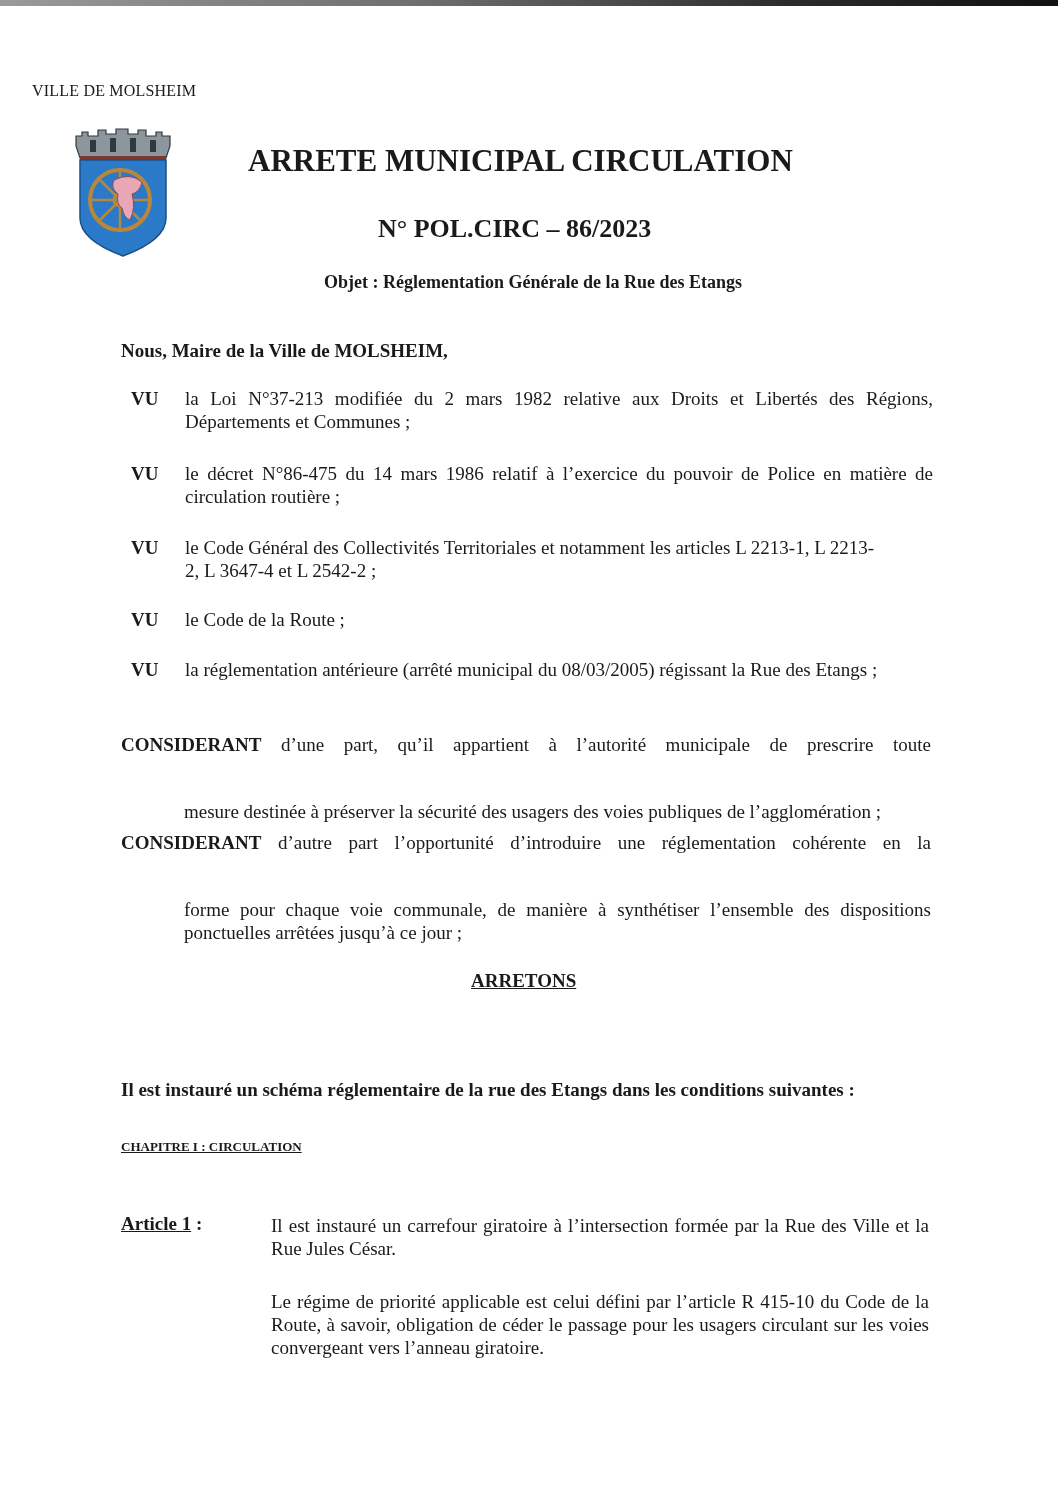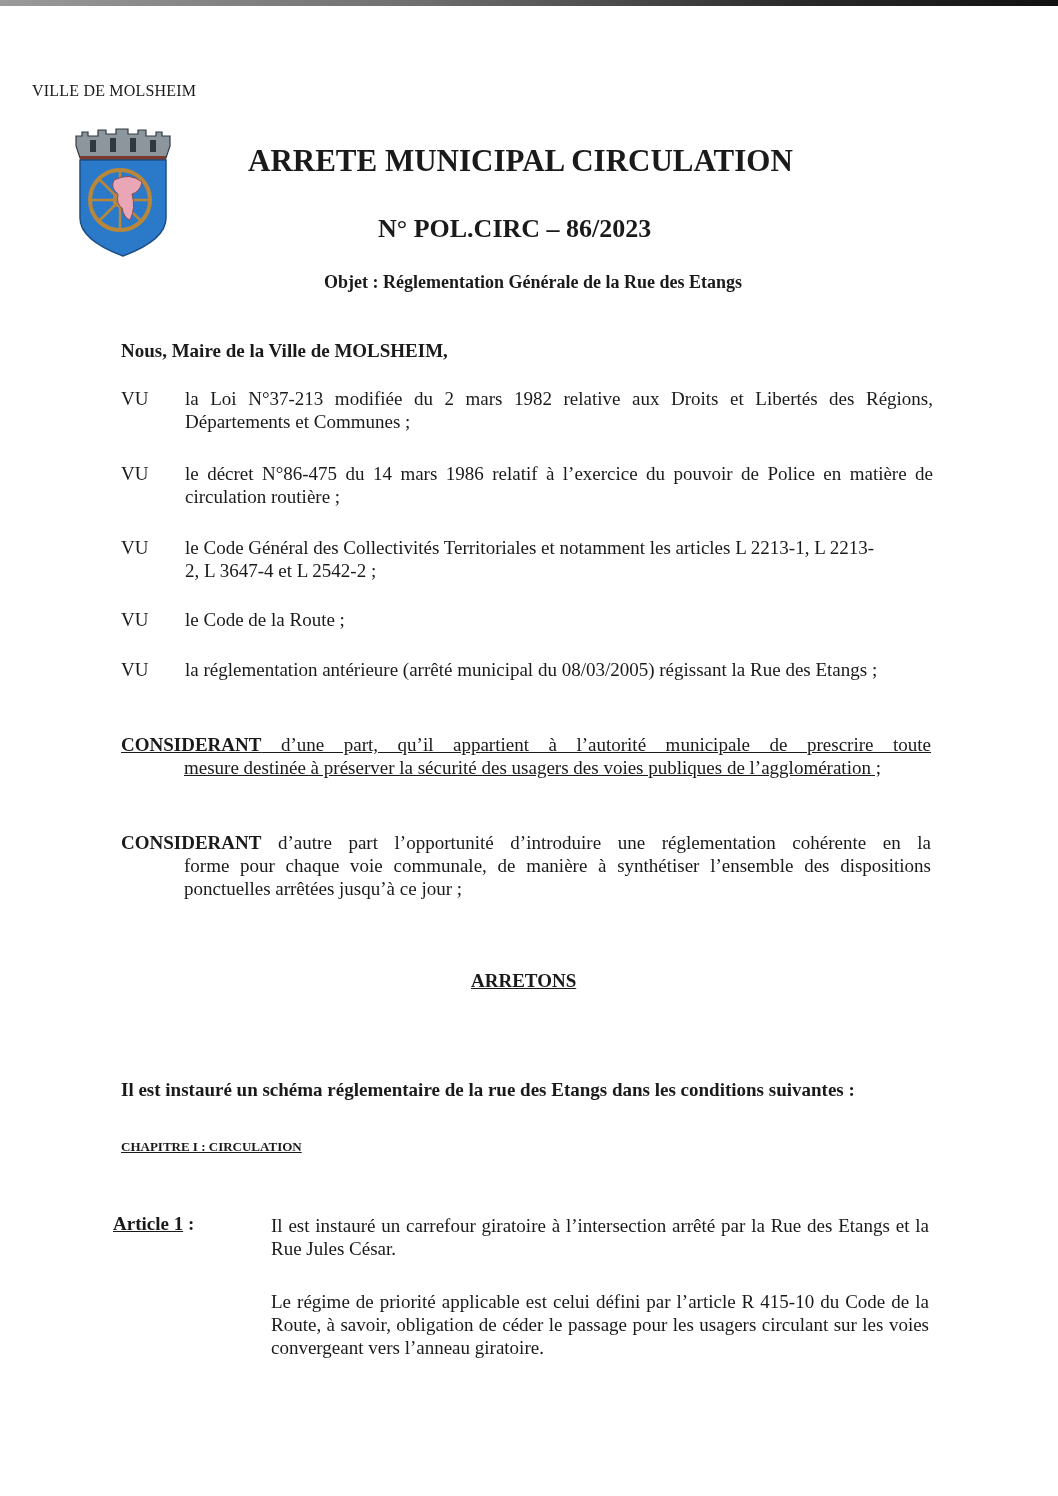--- a/index.html
+++ b/index.html
@@ -12,30 +12,30 @@
   .crest { left: 70px; top: 128px; width: 106px; height: 130px; }
   .title { left: 0; width: 1058px; text-align: center; font-weight: bold; }
   .t1 { top: 143px; font-size: 31px; padding-left: 0; }
   .t1 span { position: absolute; left: 248px; white-space: nowrap; }
   .t2 { top: 214px; font-size: 26px; }
   .t2 span { position: absolute; left: 378px; white-space: nowrap; }
   .t3 { top: 272px; font-size: 18px; }
   .t3 span { position: absolute; left: 279px; white-space: nowrap; margin-left: 45px; }
   .nous { left: 121px; top: 340px; font-size: 19px; font-weight: bold; white-space: nowrap; }
   .vu-row { position: absolute; left: 121px; width: 812px; font-size: 19px; line-height: 23px; }
-  .vu-label { position: absolute; left: 0; top: 0; font-weight: normal; }
+  .vu-label { position: absolute; left: 10px; top: 0; font-weight: bold; }
   .vu-text { margin-left: 64px; text-align: justify; }
   .cons { position: absolute; left: 121px; width: 810px; font-size: 19px; line-height: 23px; }
   .cons-first { text-align: justify; text-align-last: justify; }
-  .cons-rest { margin-left: 63px; text-align: justify; }
+  .cons-rest { margin-left: 63px; text-align: justify; margin-top: 44px; }
   .cons-label { font-weight: bold; }
   .arretons { top: 970px; left: 471px; font-size: 19px; font-weight: bold; text-decoration: underline; }
   .instaure { left: 121px; top: 1043px; width: 810px; font-size: 19px; font-weight: bold; line-height: 23px; text-align: justify; margin-top: 35px; }
   .chapitre { left: 121px; top: 1139px; font-size: 13px; font-weight: bold; text-decoration: underline; }
-  .art-label { left: 113px; top: 1213px; font-size: 19px; font-weight: bold; }
+  .art-label { left: 121px; top: 1213px; font-size: 19px; font-weight: bold; }
   .art-label u { text-decoration: underline; }
   .art-text { position: absolute; left: 271px; width: 658px; font-size: 19px; line-height: 23px; text-align: justify; }
 </style>
 </head>
 <body>
 
 <div class="scan-edge"></div>
 
 <div class="abs city">VILLE DE MOLSHEIM</div>
 
@@ -88,21 +88,21 @@
 </div>
 <div class="vu-row" style="top:608px;">
   <span class="vu-label">VU</span>
   <div class="vu-text">le Code de la Route ;</div>
 </div>
 <div class="vu-row" style="top:658px;">
   <span class="vu-label">VU</span>
   <div class="vu-text">la réglementation antérieure (arrêté municipal du 08/03/2005) régissant la Rue des Etangs ;</div>
 </div>
 
-<div class="cons" style="top:733px;text-decoration:underline;">
+<div class="cons" style="top:733px;">
   <div class="cons-first">
     <span class="cons-label">CONSIDERANT</span>
     <span>d’une part, qu’il appartient à l’autorité municipale de prescrire toute</span>
   </div>
   <div class="cons-rest">mesure destinée à préserver la sécurité des usagers des voies publiques de l’agglomération ;</div>
 </div>
 
 <div class="cons" style="top:831px;">
   <div class="cons-first">
     <span class="cons-label">CONSIDERANT</span>
@@ -113,14 +113,14 @@
 
 <div class="abs arretons">ARRETONS</div>
 
 <div class="abs instaure">Il est instauré un schéma réglementaire de la rue des Etangs dans les conditions suivantes :</div>
 
 <div class="abs chapitre">CHAPITRE I : CIRCULATION</div>
 
 <div class="abs art-label">
   <u>Article 1</u><span> :</span>
 </div>
-<div class="art-text" style="top:1214px;">Il est instauré un carrefour giratoire à l’intersection arrêté par la Rue des Etangs et la Rue Jules César.</div>
+<div class="art-text" style="top:1214px;">Il est instauré un carrefour giratoire à l’intersection formée par la Rue des Ville et la Rue Jules César.</div>
 <div class="art-text" style="top:1290px;">Le régime de priorité applicable est celui défini par l’article R 415-10 du Code de la Route, à savoir, obligation de céder le passage pour les usagers circulant sur les voies convergeant vers l’anneau giratoire.</div>
 
 </body></html>

